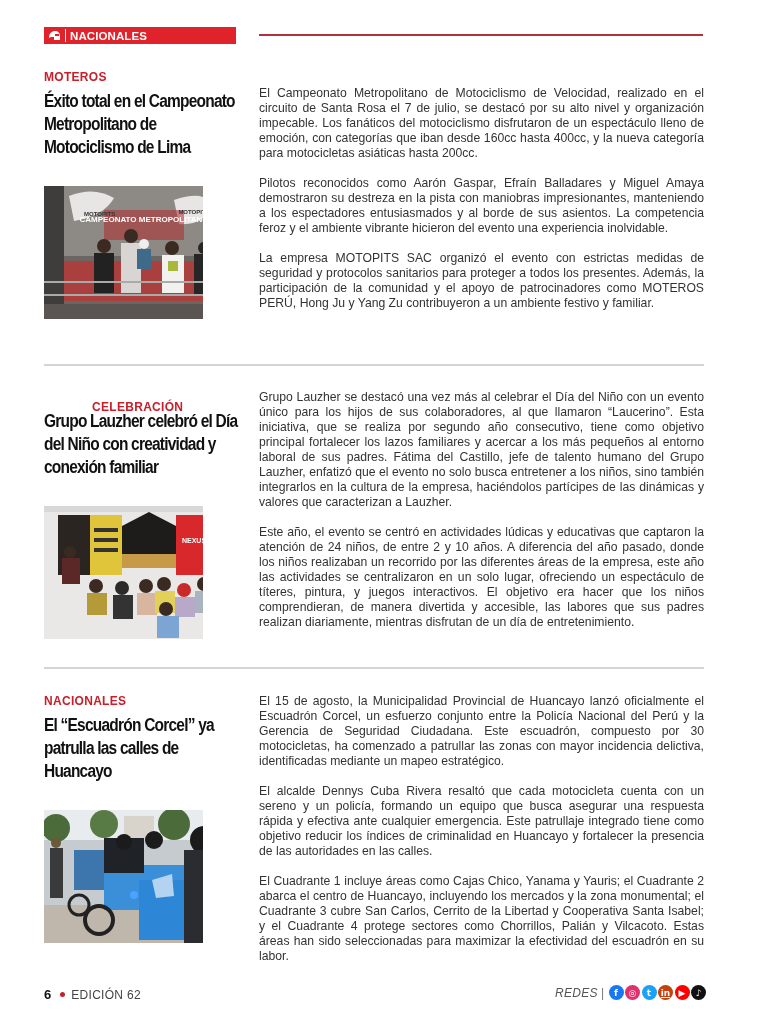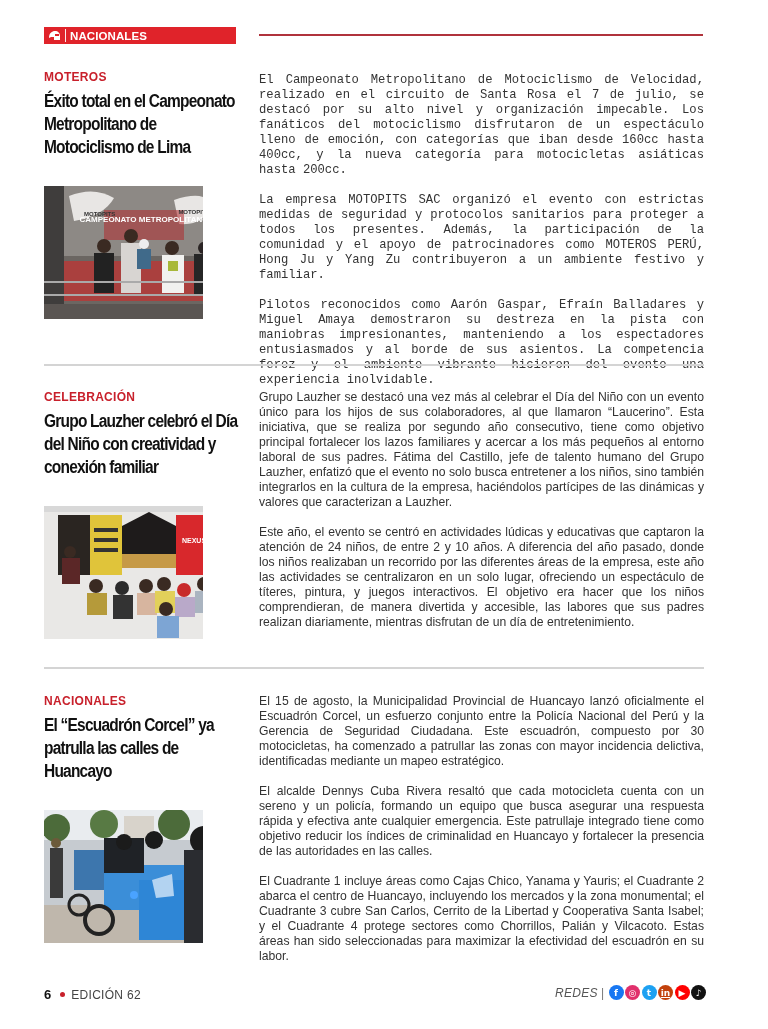--- a/index.html
+++ b/index.html
@@ -67,30 +67,30 @@
       <circle cx="128" cy="62" r="7" fill="#3a2a22"></circle>
         <rect x="118" y="69" width="22" height="38" fill="#f1f1ef"></rect>
       <rect x="124" y="75" width="10" height="10" fill="#a8b83a"></rect>
       <circle cx="160" cy="62" r="6" fill="#2a2424"></circle>
         <rect x="150" y="68" width="22" height="40" fill="#262626"></rect>
       <rect x="0" y="95" width="191" height="2" fill="#aaa"></rect>
       <rect x="0" y="108" width="191" height="2" fill="#aaa"></rect>
       <rect x="0" y="118" width="191" height="15" fill="#5a5552"></rect>
     </svg>
   </div>
-  <div class="body" style="top:3px;font-family:Liberation Mono, monospace;">
+  <div class="body" style="top:16px;">
     <p>El Campeonato Metropolitano de Motociclismo de Velocidad, realizado en el circuito de Santa Rosa el 7 de julio, se destacó por su alto nivel y organización impecable. Los fanáticos del motociclismo disfrutaron de un espectáculo lleno de emoción, con categorías que iban desde 160cc hasta 400cc, y la nueva categoría para motocicletas asiáticas hasta 200cc.</p>
+    <p>Pilotos reconocidos como Aarón Gaspar, Efraín Balladares y Miguel Amaya demostraron su destreza en la pista con maniobras impresionantes, manteniendo a los espectadores entusiasmados y al borde de sus asientos. La competencia feroz y el ambiente vibrante hicieron del evento una experiencia inolvidable.</p>
     <p>La empresa MOTOPITS SAC organizó el evento con estrictas medidas de seguridad y protocolos sanitarios para proteger a todos los presentes. Además, la participación de la comunidad y el apoyo de patrocinadores como MOTEROS PERÚ, Hong Ju y Yang Zu contribuyeron a un ambiente festivo y familiar.</p>
-    <p>Pilotos reconocidos como Aarón Gaspar, Efraín Balladares y Miguel Amaya demostraron su destreza en la pista con maniobras impresionantes, manteniendo a los espectadores entusiasmados y al borde de sus asientos. La competencia feroz y el ambiente vibrante hicieron del evento una experiencia inolvidable.</p>
   </div>
 </div>
 <div class="divider" style="top:364px;"></div>
 
 <div class="article" style="top:390px;height:260px;">
-  <div class="kicker" style="top:0;">CELEBRACIÓN</div>
+  <div class="kicker" style="top:10px;margin-left:48px;">CELEBRACIÓN</div>
   <div class="headline" style="top:20px;">Grupo Lauzher celebró el Día del Niño con creatividad y conexión familiar</div>
   <div class="photo" style="top:116px;">
     <svg width="191" height="133" viewBox="0 0 191 133">
       <rect width="191" height="133" fill="#e9e8e6"></rect>
       <rect x="0" y="0" width="191" height="6" fill="#d8d8d8"></rect>
       <rect x="14" y="9" width="32" height="60" fill="#2a2521"></rect>
       <rect x="46" y="9" width="32" height="60" fill="#e0c43a"></rect>
       <rect x="50" y="22" width="24" height="4" fill="#333"></rect>
       <rect x="50" y="32" width="24" height="4" fill="#333"></rect>
       <rect x="50" y="42" width="24" height="4" fill="#333"></rect>

